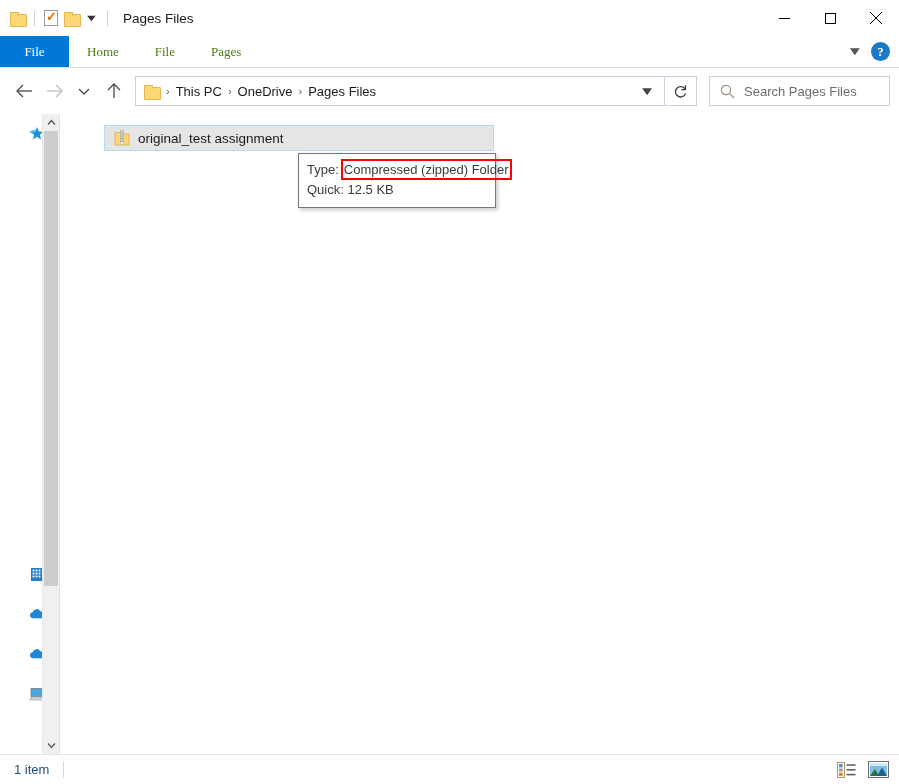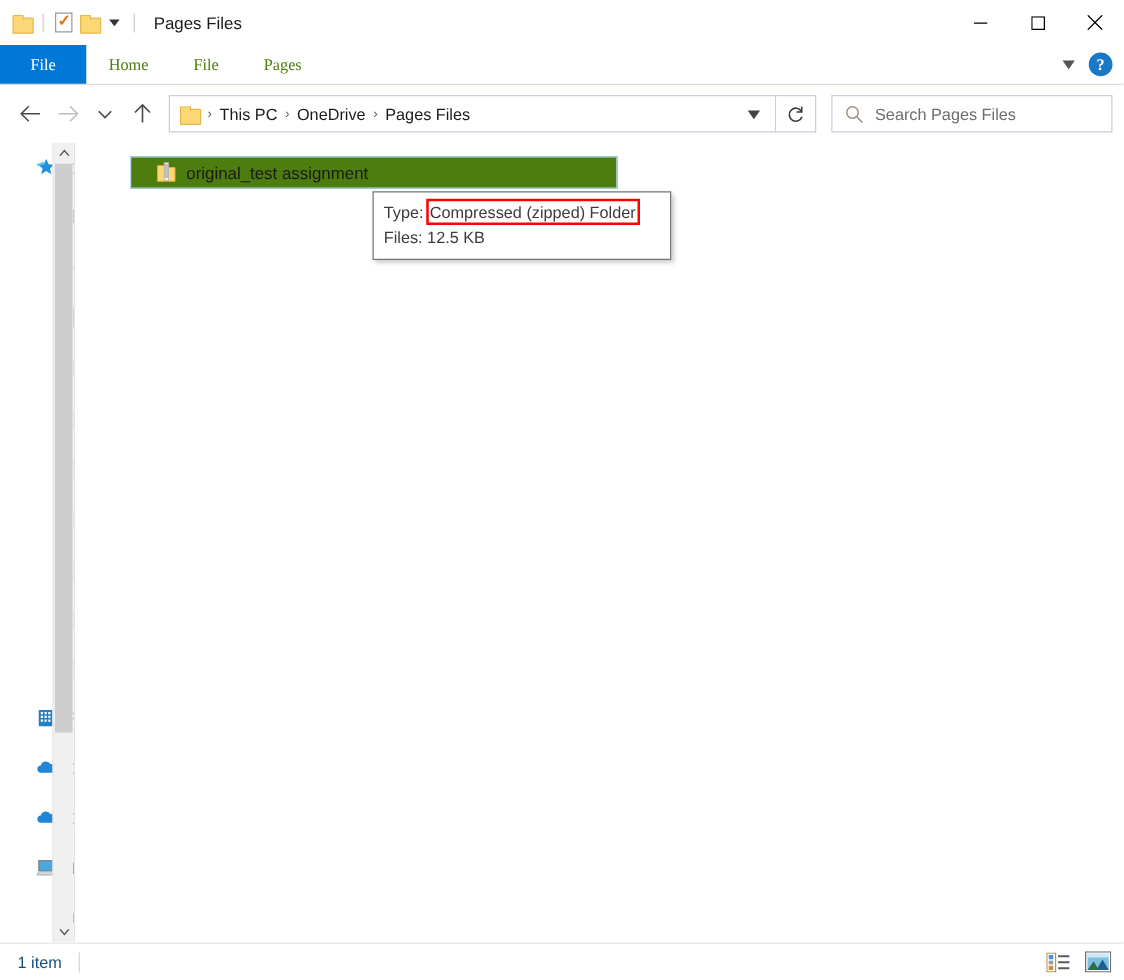--- a/index.html
+++ b/index.html
@@ -50,21 +50,21 @@
     flex:1; height:30px; border:1px solid #cccedb; background:#fff;
     display:flex; align-items:center; padding:0 6px 0 8px; margin-left:6px;
   }
   .crumb-folder { margin-right:6px; }
   .crumb { font-size:13px; color:#1a1a1a; padding:0 5px; cursor:default; }
   .crumb-sep { font-size:11px; color:#5a5a5a; padding:0 1px; }
   .crumb-spacer { flex:1; }
   .crumb-chev { font-size:12px; color:#444; transform:scaleX(1.4); padding-right:4px; cursor:default; }
   .refresh { width:32px; height:30px; border:1px solid #cccedb; border-left:none; display:flex; align-items:center; justify-content:center; background:#fff; cursor:default; }
   .searchbox {
-    width:225px; height:30px; border:1px solid #cccedb; background:#fff;
+    width:181px; height:30px; border:1px solid #cccedb; background:#fff;
     display:flex; align-items:center; padding-left:10px; margin-left:12px; gap:9px;
   }
   .search-ph { font-size:13px; color:#6d6d6d; }
 
   
   .body { flex:1; display:flex; position:relative; overflow:hidden; }
 
   
   .navpane { width:60px; position:relative; overflow:hidden; background:#fff; border-right:1px solid #e3e3e3; }
   .nav-list { position:absolute; left:0; top:0; width:210px; }
@@ -76,29 +76,29 @@
   
   .nav-scroll { position:absolute; right:0; top:0; width:17px; height:100%; background:#f0f0f0; border-left:1px solid #e8e8e8; }
   .ns-arrow { height:17px; display:flex; align-items:center; justify-content:center; font-size:9px; color:#606060; cursor:default; }
   .ns-arrow.bottom { position:absolute; bottom:0; left:0; right:0; }
   .ns-thumb { position:absolute; left:1px; right:1px; top:17px; height:455px; background:#cdcdcd; cursor:default; }
 
   
   .filepane { flex:1; position:relative; background:#fff; }
   .file-row {
     position:absolute; left:44px; top:11px; width:390px; height:26px;
-    background:#4d7c0f; border:1px solid #b3dcf0;
-    display:flex; align-items:center; padding-left:20px; gap:8px; cursor:default;
+    background:#e5e5e5; border:1px solid #b3dcf0;
+    display:flex; align-items:center; padding-left:9px; gap:8px; cursor:default;
   }
   .file-name { font-size:13.5px; color:#1a1a1a; }
   .zip-ico { width:16px; height:18px; position:relative; flex:0 0 16px; }
 
   
   .tooltip {
-    position:absolute; left:238px; top:39px; width:239px;
+    position:absolute; left:238px; top:39px; width:198px;
     background:#fff; border:1px solid #767676; padding:5px 8px 7px 8px;
     box-shadow: 2px 2px 4px rgba(0,0,0,0.22);
     font-size:13px; color:#3b3b3b; line-height:19.5px;
   }
   .tt-line { white-space:nowrap; }
   .tt-hl {
     border:2px solid #ff0000; display:inline-block; padding:0 1px; margin-left:2px;
     position:relative; top:0px; line-height:17px;
   }
 
@@ -410,21 +410,21 @@
           </svg>
         </span>
         <span class="file-name">original_test assignment</span>
       </div>
 
       <div class="tooltip">
         <div class="tt-line">
           <span>Type:</span><span class="tt-hl">Compressed (zipped) Folder</span>
         </div>
         <div class="tt-line">
-          <span>Files:</span>
+          <span>Quick:</span>
           <span>12.5 KB</span>
         </div>
       </div>
 
     </div>
   </div>
 
   <div class="statusbar">
     <span class="status-text">1 item</span>
     <span class="status-divider"></span>

